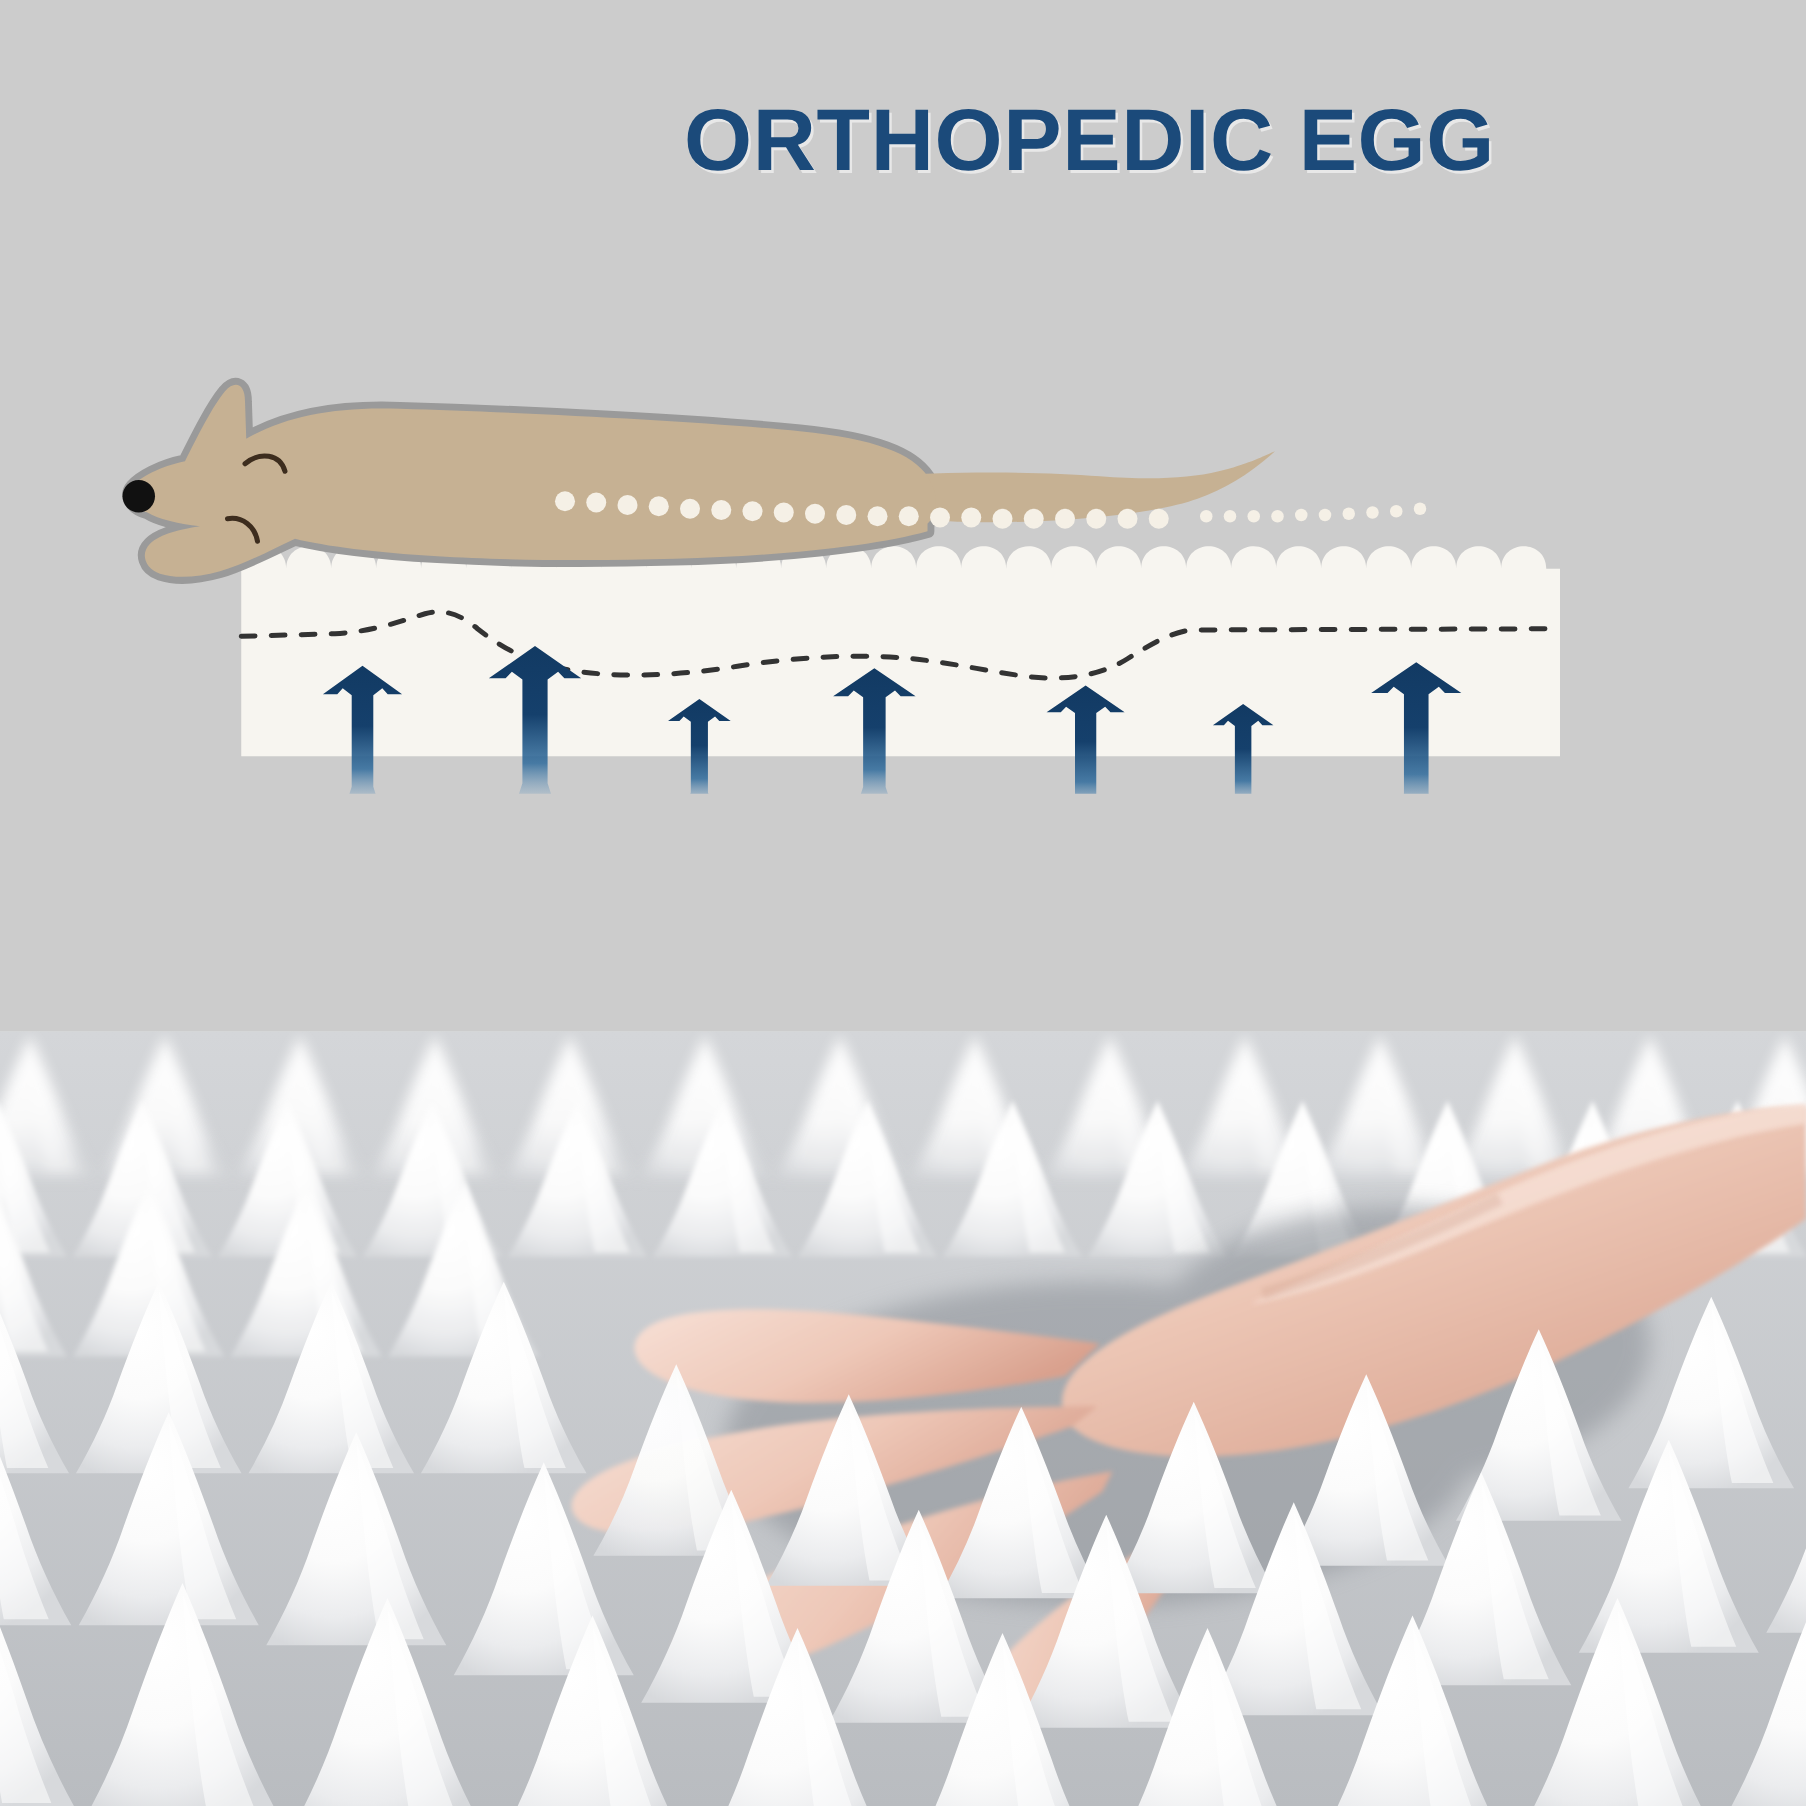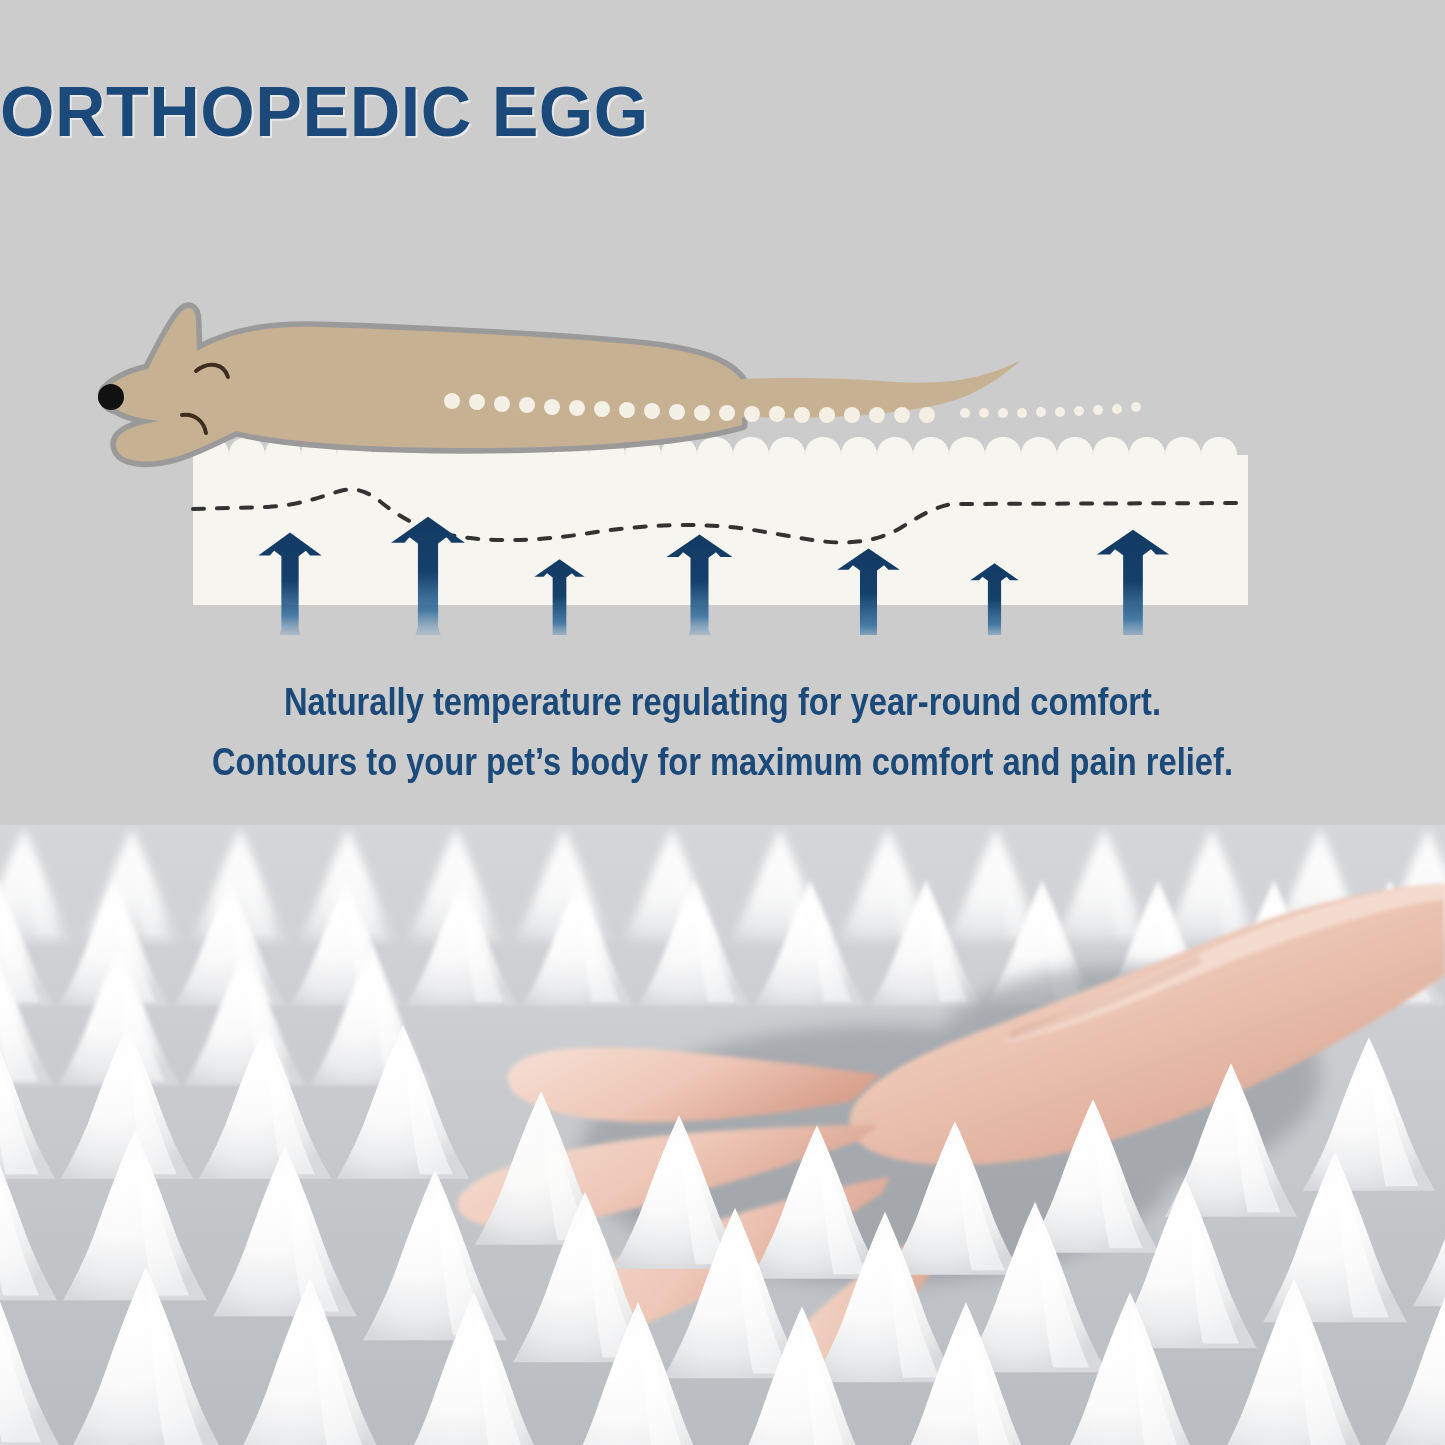--- a/index.html
+++ b/index.html
@@ -22,21 +22,21 @@
     left: 0; top: 0;
     width: 1445px;
     height: 825px;
     background: #cccccc;
   }
 
   #headline {
     position: absolute;
     left: 0; top: 70px;
     width: 1196px;
-    text-align: left;
+    text-align: right;
     color: #1b4a7a;
     font-family: "Liberation Sans", sans-serif;
     font-weight: bold;
     font-size: 70px;
     line-height: 84px;
     letter-spacing: 0.5px;
     text-shadow: 2px 2px 0 rgba(255,255,255,0.55);
   }
   #headline .hl-line { display: block; white-space: nowrap; }
 
@@ -263,24 +263,20 @@
           <use href="#arrowGlyph" x="386" y="230" width="84" height="134"></use>
           <use href="#arrowGlyph" x="531" y="273" width="57" height="91"></use>
           <use href="#arrowGlyph" x="662" y="248" width="75" height="116"></use>
           <use href="#arrowGlyph" x="833" y="262" width="71" height="110"></use>
           <use href="#arrowGlyph" x="967" y="277" width="55" height="88"></use>
           <use href="#arrowGlyph" x="1092" y="243" width="82" height="128"></use>
         </g>
       </svg>
     </div>
 
-    <div id="captions">
-      <span class="cap-line">Naturally temperature regulating for year-round comfort.</span>
-      <span class="cap-line">Contours to your pet’s body for maximum comfort and pain relief.</span>
-    </div>
   </div>
 
   <div id="photo-panel">
     <svg width="1445" height="620" viewBox="0 0 1445 620" xmlns="http://www.w3.org/2000/svg">
       <defs>
 
         <radialGradient id="coneG" cx="38%" cy="26%" r="78%">
           <stop offset="0%" stop-color="#ffffff"></stop>
           <stop offset="45%" stop-color="#fbfbfb"></stop>
           <stop offset="78%" stop-color="#ebecee"></stop>

